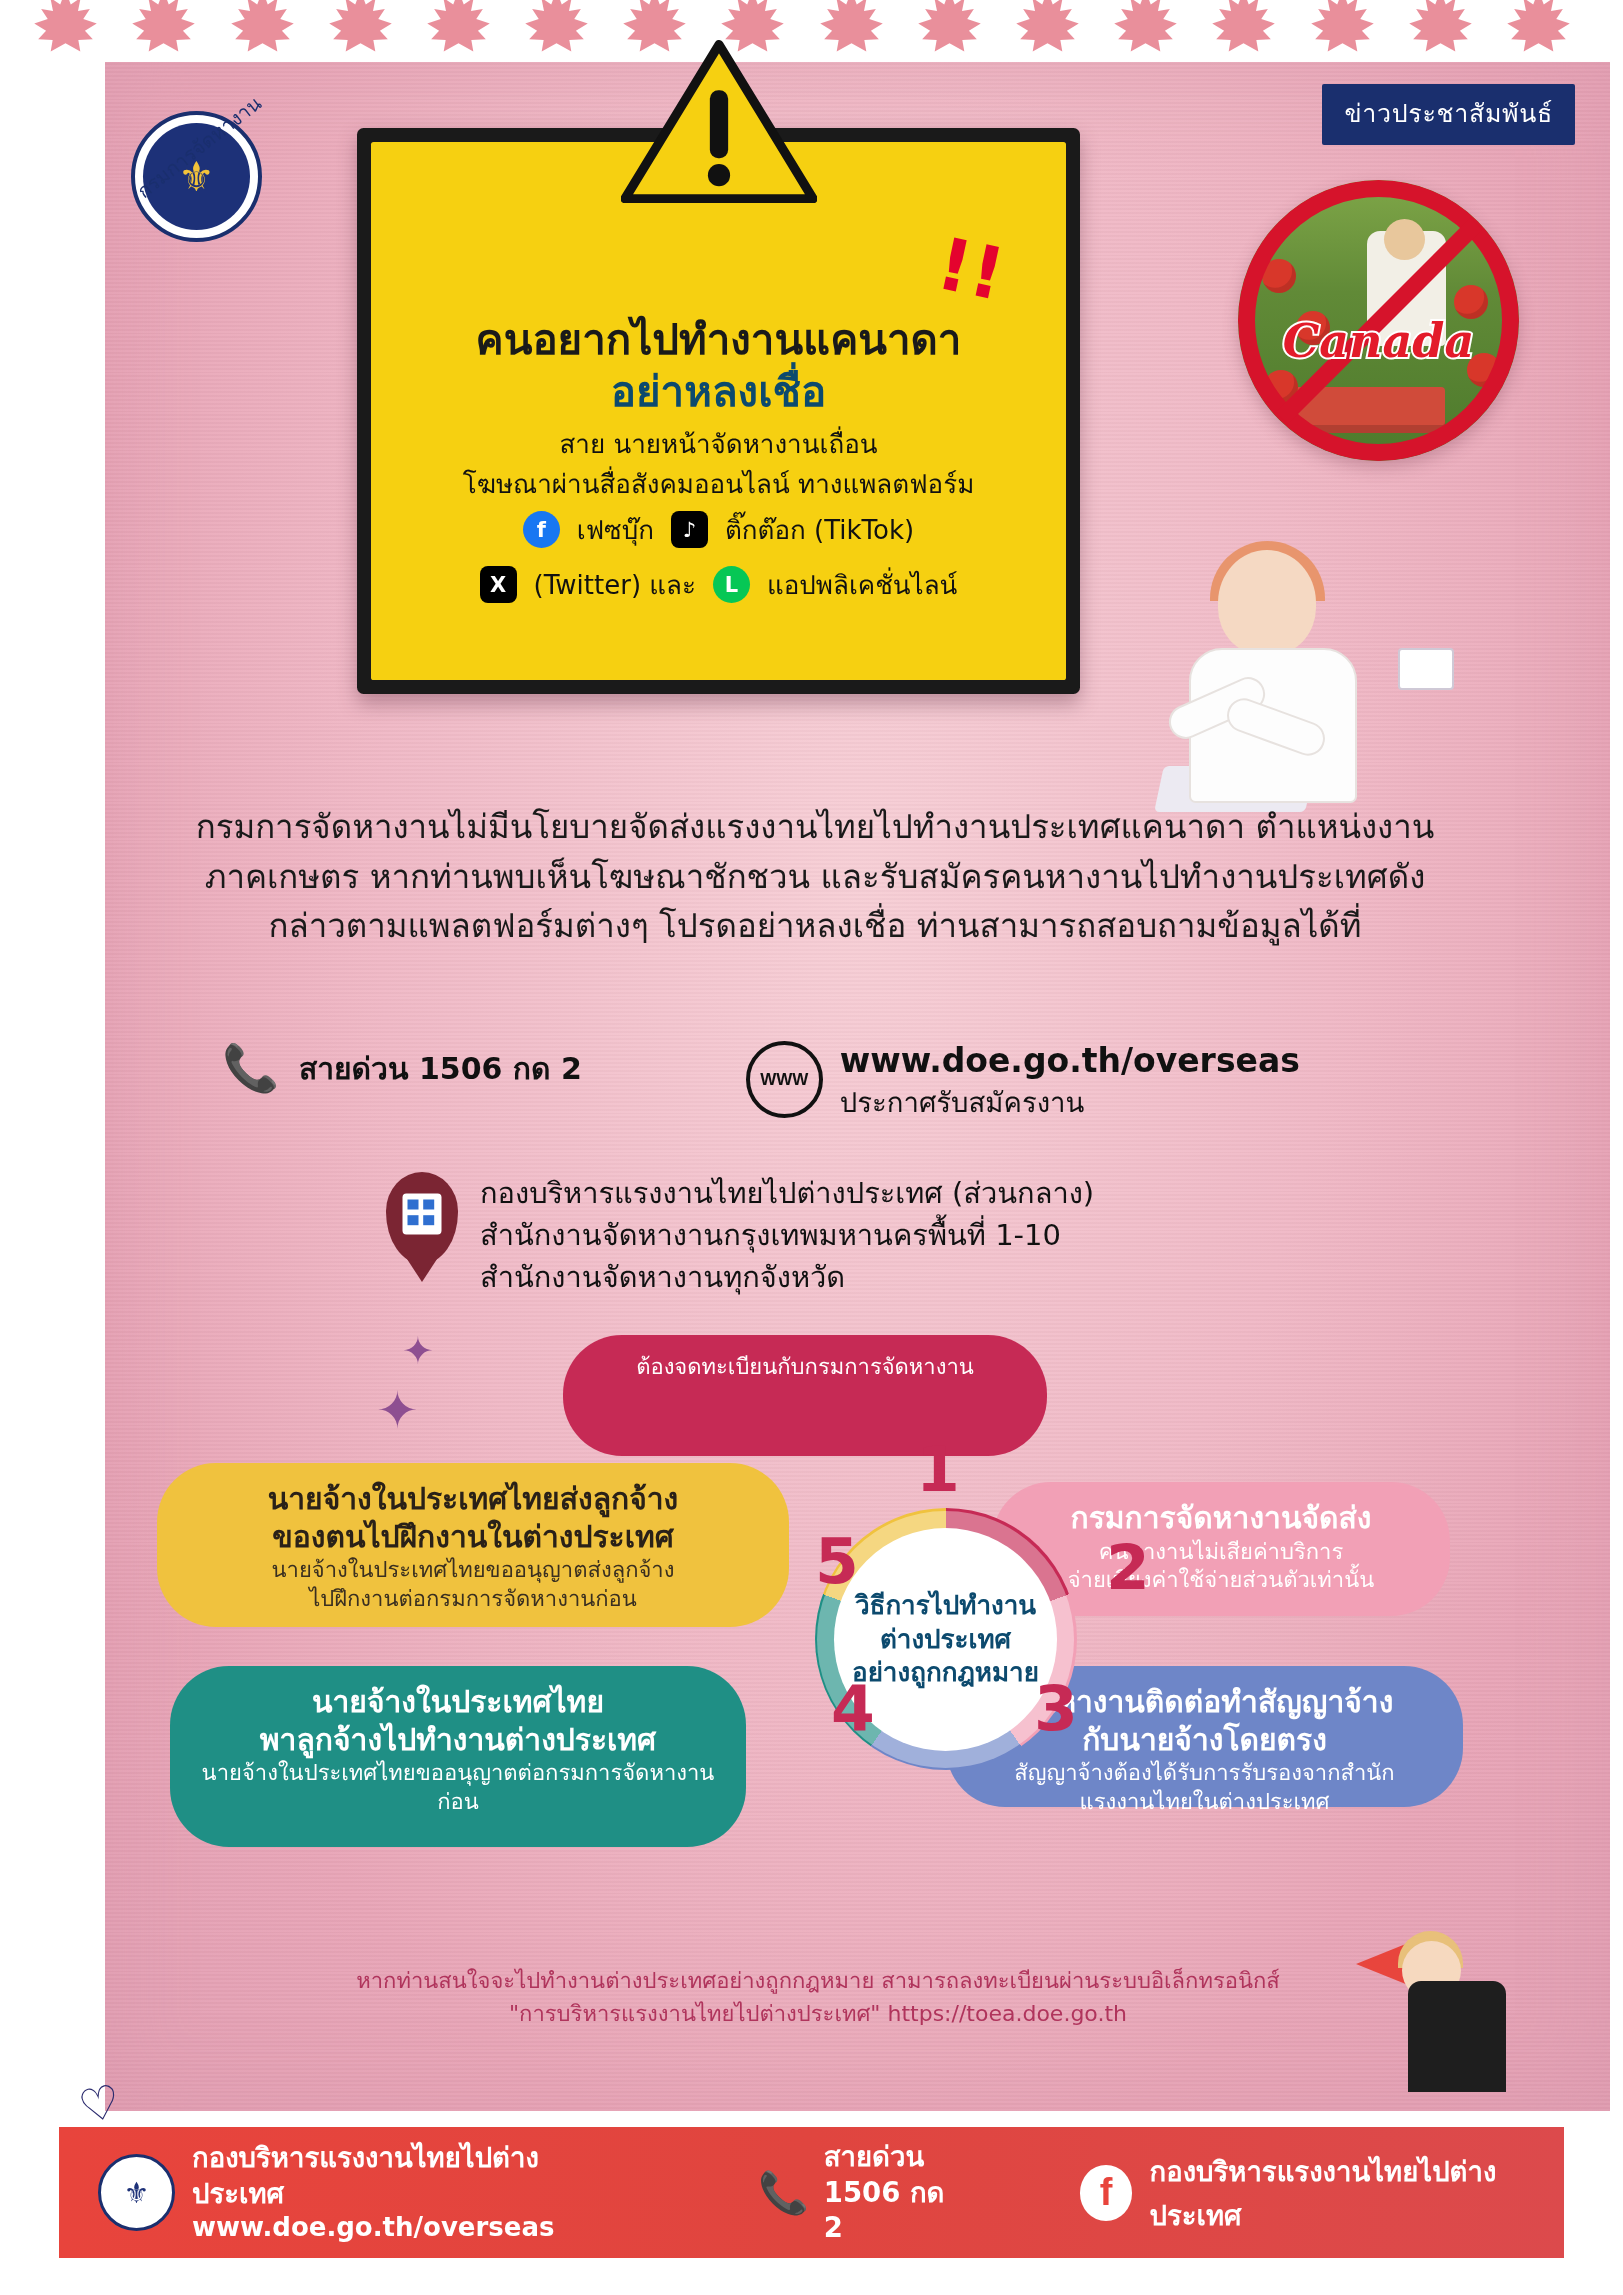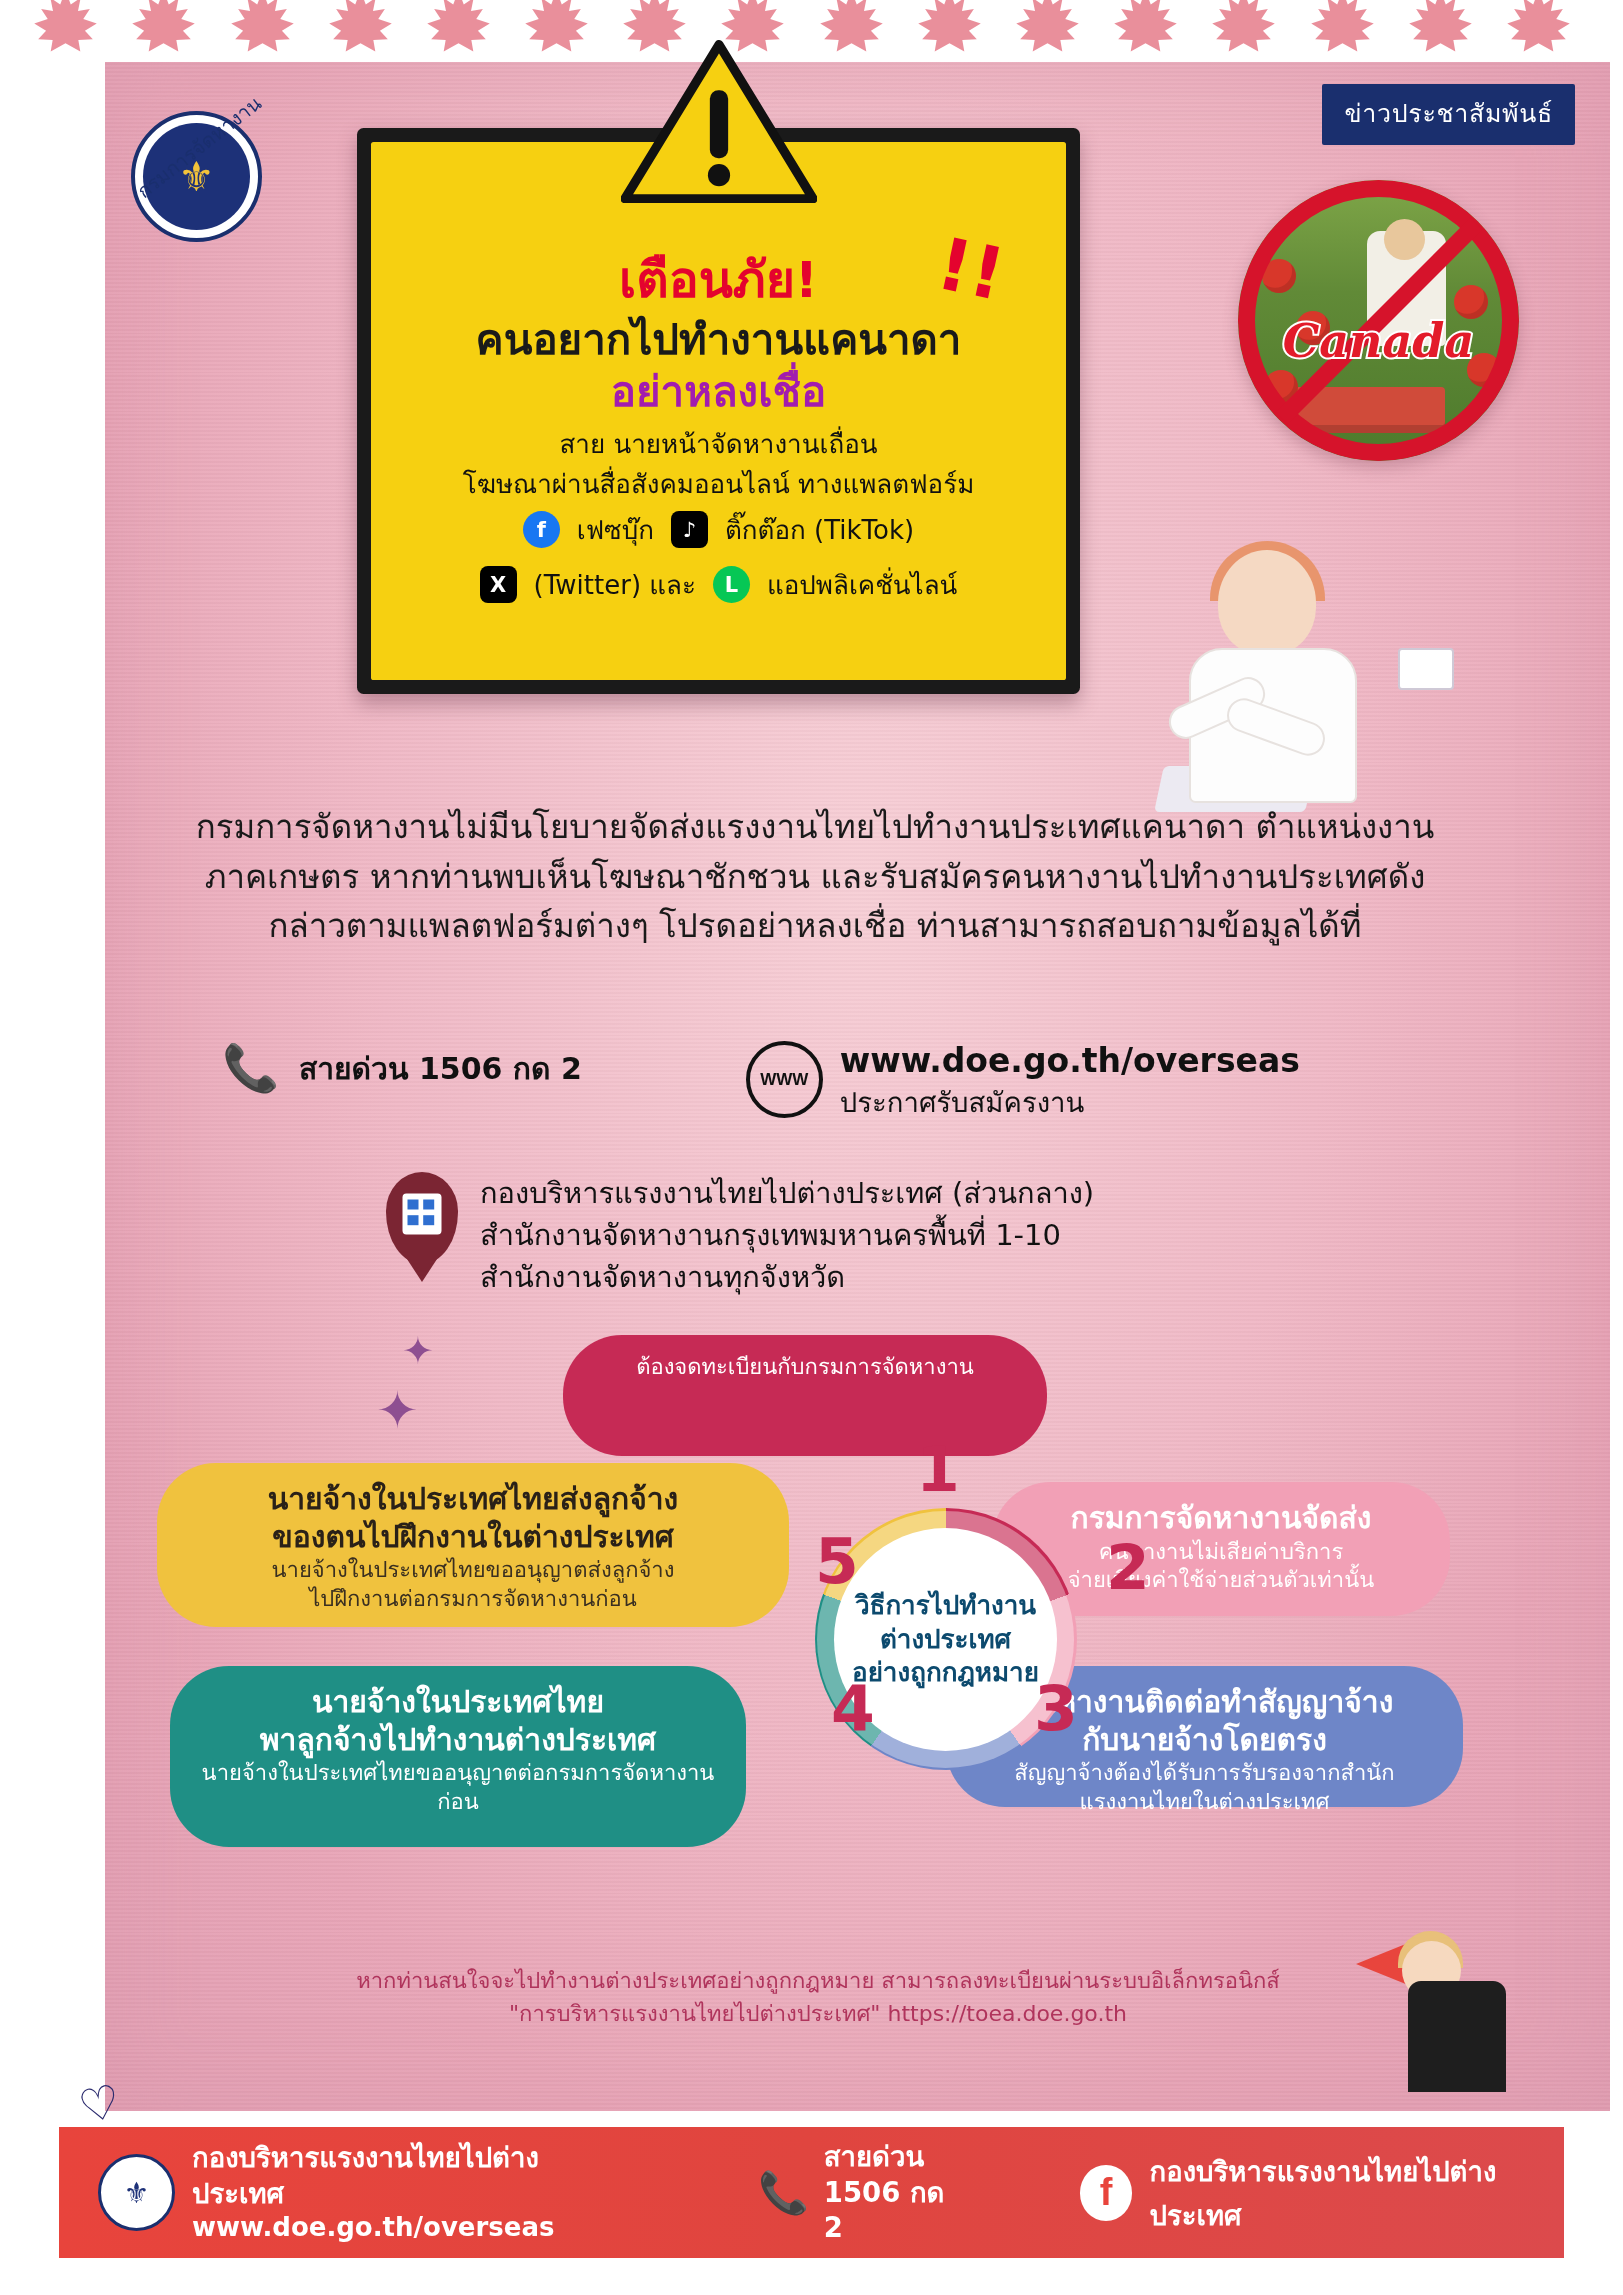--- a/index.html
+++ b/index.html
@@ -147,21 +147,21 @@
     color: #1a1a1a;
     font-size: 42px;
     font-weight: bold;
     font-family: "DejaVu Sans", sans-serif;
   }
   .warn-l3 {
     position: absolute;
     left: 0; right: 0;
     top: 216px;
     text-align: center;
-    color: #a21caf;
+    color: #0c4a6e;
     font-size: 42px;
     font-weight: bold;
     font-family: "DejaVu Sans", sans-serif;
   }
   .warn-sub1, .warn-sub2 {
     position: absolute;
     left: 0; right: 0;
     text-align: center;
     color: #111;
     font-size: 26px;
@@ -528,21 +528,20 @@
 
   <div class="news-badge">ข่าวประชาสัมพันธ์</div>
 
   <div class="seal">
     <div class="seal-inner">⚜</div>
   </div>
   <div class="seal-text">กรมการจัดหางาน</div>
 
   <div class="warn-frame">
     <div class="warn-inner">
-      <div class="warn-title">เตือนภัย!</div>
       <div class="warn-l2">คนอยากไปทำงานแคนาดา</div>
       <div class="warn-l3">อย่าหลงเชื่อ</div>
       <div class="warn-sub1">สาย นายหน้าจัดหางานเถื่อน</div>
       <div class="warn-sub2">โฆษณาผ่านสื่อสังคมออนไลน์ ทางแพลตฟอร์ม</div>
 
       <div class="soc-row r1">
         <span class="sic fb">f</span>
         <span>เฟซบุ๊ก</span>
         <span class="sic tt">♪</span>
         <span>ติ๊กต๊อก (TikTok)</span>

